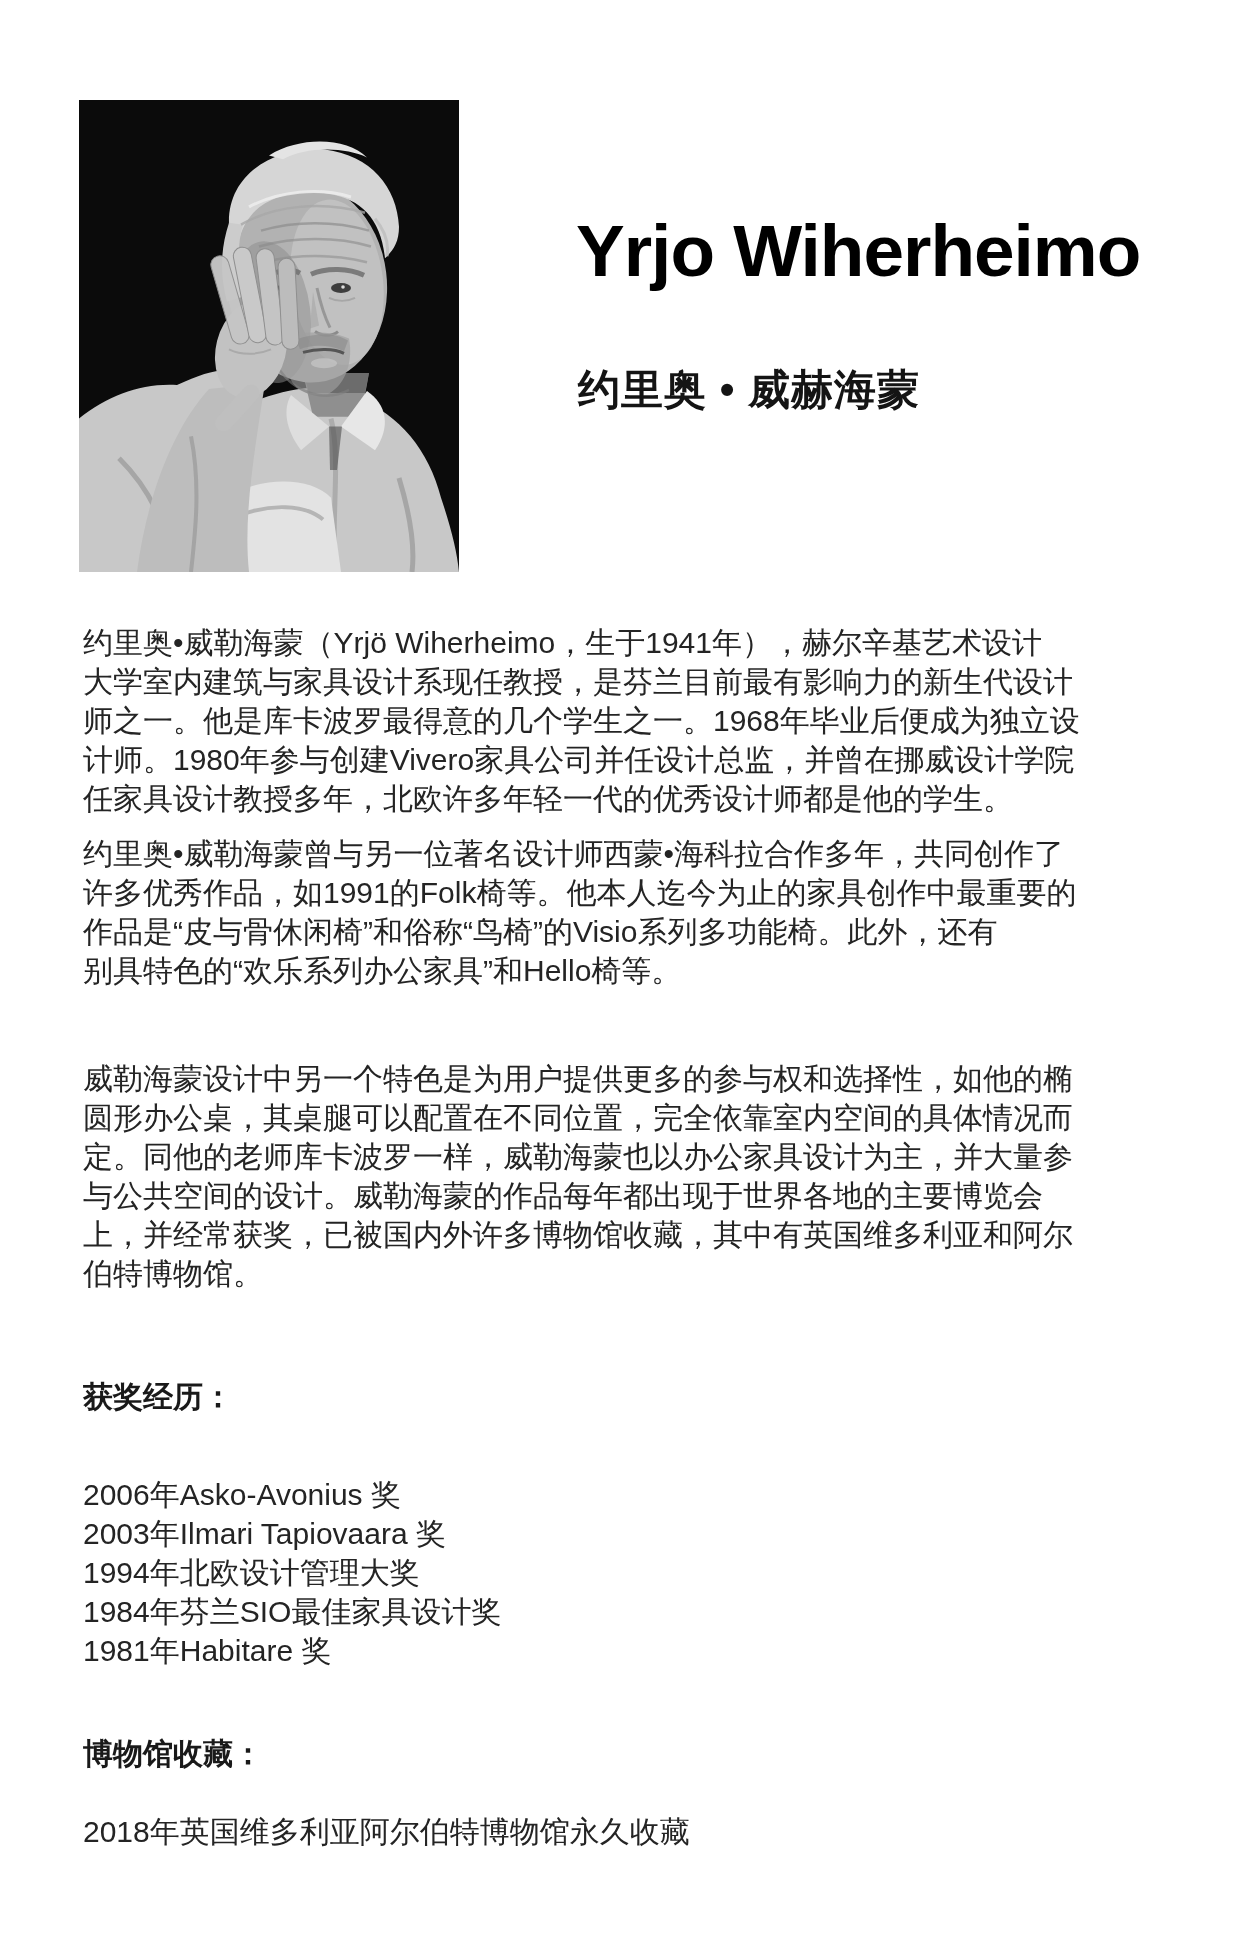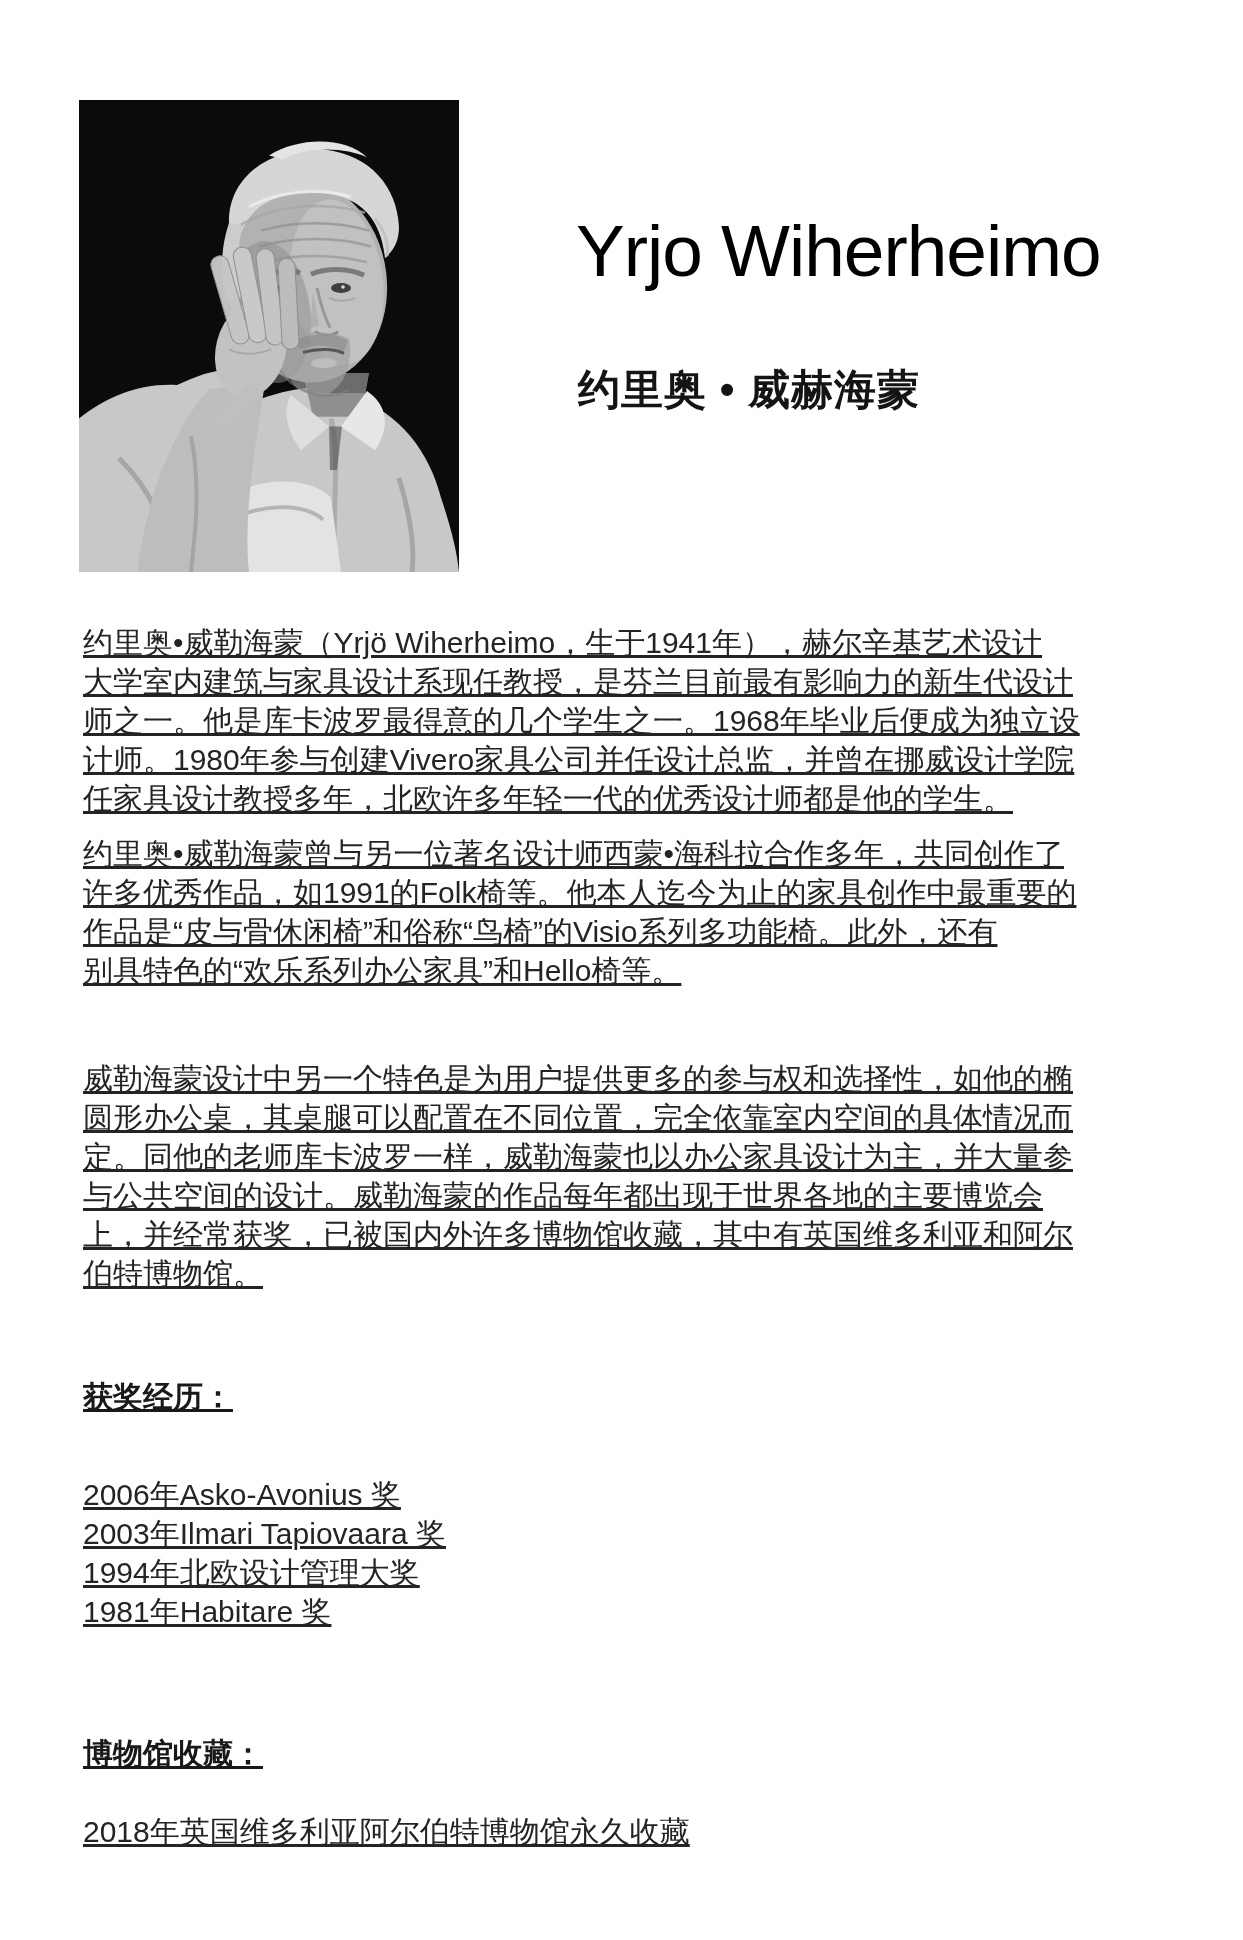--- a/index.html
+++ b/index.html
@@ -10,33 +10,32 @@
     font-family:"Liberation Sans","DejaVu Sans",sans-serif;
     overflow:hidden;
   }
   .photo{
     position:absolute;left:79px;top:100px;width:380px;height:472px;
     background:#0b0b0b;overflow:hidden;
   }
   .photo svg{display:block;width:100%;height:100%;}
   .title{
     position:absolute;left:576px;top:211px;
-    font-size:73px;font-weight:400;color:#000000;
+    font-size:73px;font-weight:700;color:#000000;
     line-height:1.1;letter-spacing:-1px;white-space:nowrap;
   }
   .subtitle{
     position:absolute;left:578px;top:318px;
     font-size:42px;font-weight:700;color:#141414;
     line-height:1.2;letter-spacing:1px;white-space:nowrap;margin-top:47px;
   }
   .block{
     position:absolute;left:83px;width:1125px;
     font-size:30px;line-height:39px;color:#242424;
     white-space:pre-line;
-    text-decoration:underline;
   }
   .para1{top:623px;}
   .para2{top:834px;}
   .para3{top:1059px;}
   .sec-heading{font-weight:700;color:#191919;white-space:nowrap;}
   .awards-heading{top:1377px;}
   .awards-list{top:1459px;white-space:normal;margin-top:16px;}
   .collections-heading{top:1734px;}
   .collections-list{top:1812px;white-space:normal;}
   .awards-list div,.collections-list div{height:39px;line-height:39px;}
@@ -136,20 +135,21 @@
   <div class="block para3">威勒海蒙设计中另一个特色是为用户提供更多的参与权和选择性，如他的椭
 圆形办公桌，其桌腿可以配置在不同位置，完全依靠室内空间的具体情况而
 定。同他的老师库卡波罗一样，威勒海蒙也以办公家具设计为主，并大量参
 与公共空间的设计。威勒海蒙的作品每年都出现于世界各地的主要博览会
 上，并经常获奖，已被国内外许多博物馆收藏，其中有英国维多利亚和阿尔
 伯特博物馆。</div>
   <div class="block awards-list">
       <div>2006年Asko-Avonius 奖</div>
       <div>2003年Ilmari Tapiovaara 奖</div>
       <div>1994年北欧设计管理大奖</div>
+      <div>1984年芬兰SIO最佳家具设计奖</div>
       <div>1981年Habitare 奖</div>
     </div>
 
   <div class="block sec-heading collections-heading">博物馆收藏：</div>
   <div class="block collections-list">
       <div>2018年英国维多利亚阿尔伯特博物馆永久收藏</div>
     </div>
 
 </div>
 

